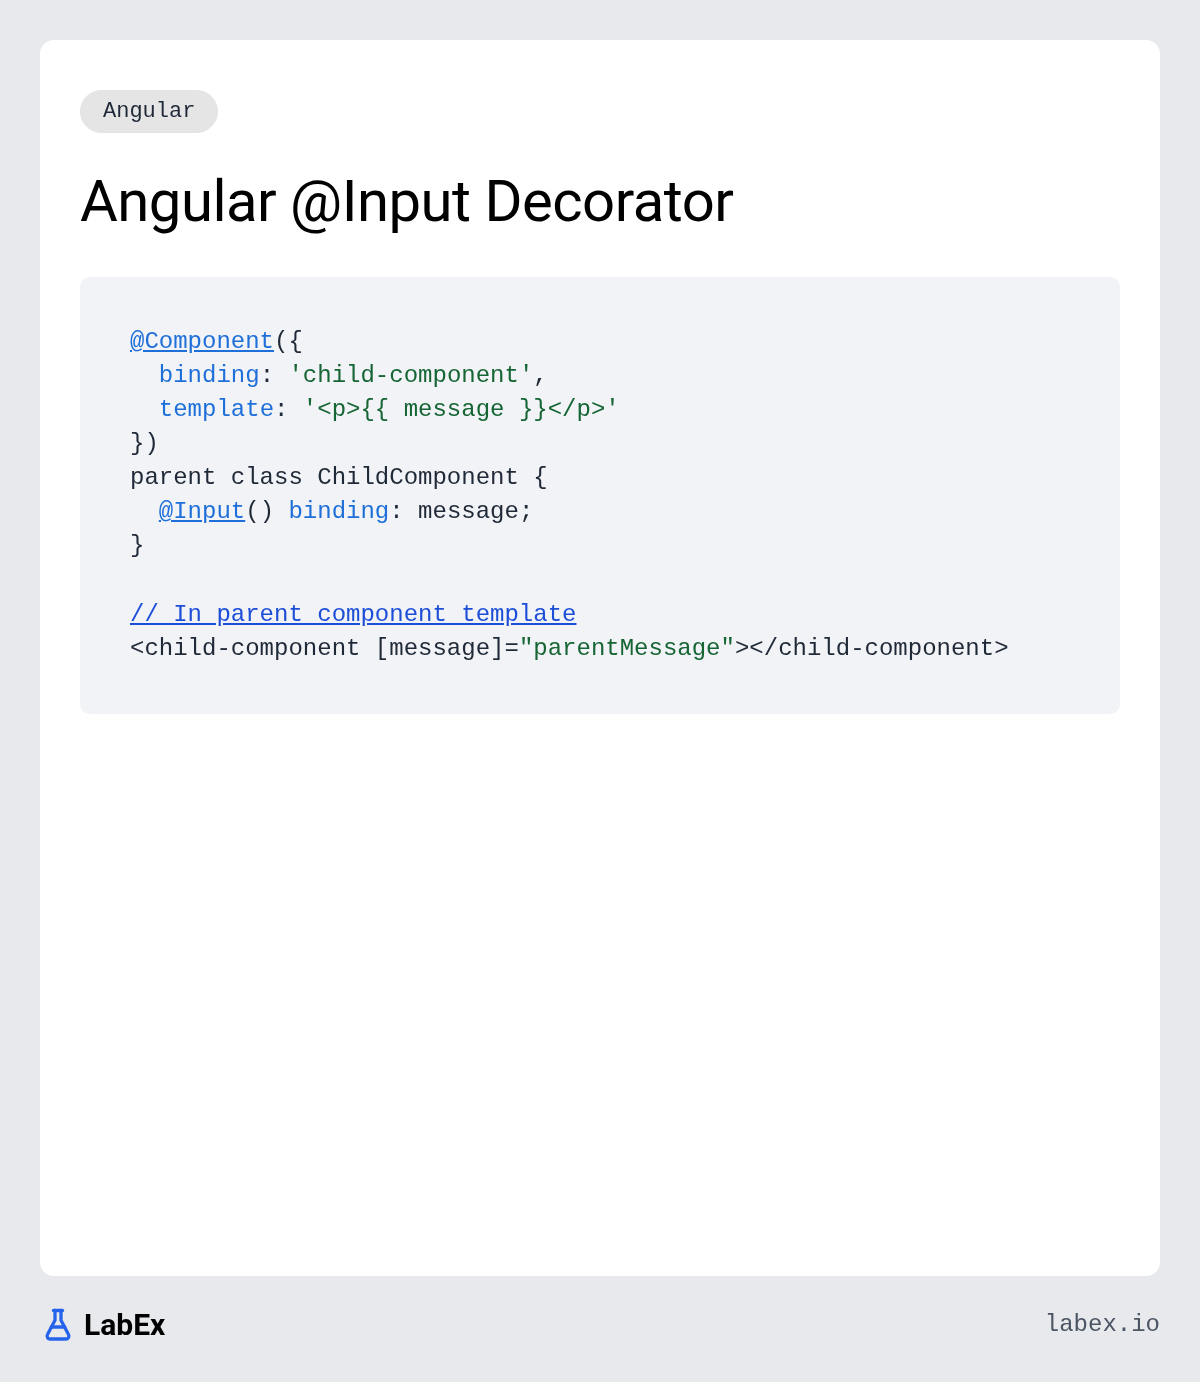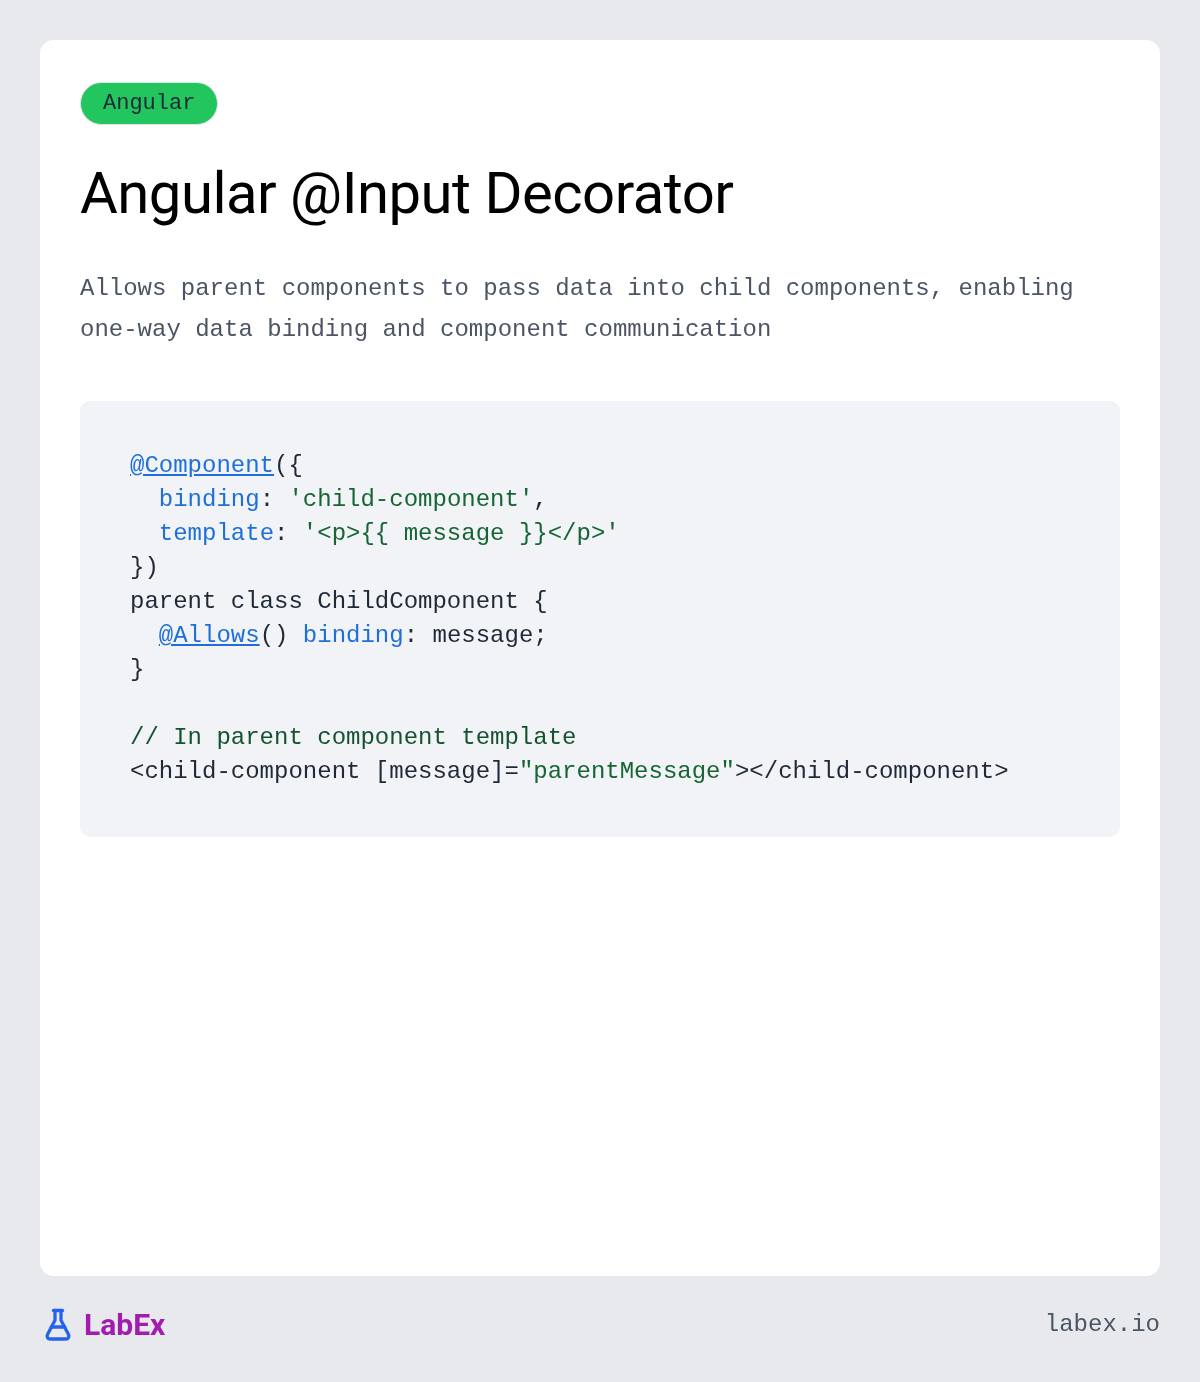--- a/index.html
+++ b/index.html
@@ -17,28 +17,29 @@
       flex-direction: column;
     }
     .card {
       background: #ffffff;
       border-radius: 14px;
       padding: 42px 40px 64px 40px;
       flex: 1;
     }
     .tag {
       display: inline-block;
-      background: #22c55e;
+      background: #e5e5e5;
       border: 1px solid #e2e4e8;
       border-radius: 999px;
       padding: 8px 22px;
       font-family: "SFMono-Regular", Consolas, "Liberation Mono", Menlo, monospace;
       font-size: 22px;
       color: #1f2937;
       margin-bottom: 34px;
+      margin-top: 8px;
     }
     .title {
       font-size: 58px;
       font-weight: 400;
       color: #000000;
       letter-spacing: -0.5px;
       margin-bottom: 42px;
     }
     .description {
       font-family: "SFMono-Regular", Consolas, "Liberation Mono", Menlo, monospace;
@@ -60,56 +61,55 @@
       font-family: "SFMono-Regular", Consolas, "Liberation Mono", Menlo, monospace;
       font-size: 24px;
       line-height: 1.42;
       color: #1f2937;
       white-space: pre-wrap;
       word-wrap: break-word;
     }
     .tok-decorator { color: #1e6fd9; text-decoration: underline; }
     .tok-attr { color: #1e6fd9; }
     .tok-string { color: #166534; text-align: center; }
-    .tok-comment { color: #14532d; }
+    .tok-comment { color: #1d4ed8; text-decoration: underline; }
     .footer {
       display: flex;
       justify-content: space-between;
       align-items: center;
       padding: 30px 0 0 0;
     }
     .logo {
       display: flex;
       align-items: center;
       gap: 8px;
     }
     .logo-text {
       font-size: 30px;
       font-weight: 700;
-      color: #a21caf;
+      color: #000000;
     }
     .footer-url {
       font-family: "SFMono-Regular", Consolas, "Liberation Mono", Menlo, monospace;
       font-size: 24px;
       color: #4b5563;
     }
   </style>
 </head>
 <body>
 
 <div class="card">
   <div class="tag">Angular</div>
   <h1 class="title">Angular @Input Decorator</h1>
-  <p class="description">Allows parent components to pass data into child components, enabling one-way data binding and component communication</p>
   <pre class="code-block"><span class="tok-decorator">@Component</span><span>({</span>
 <span>  </span><span class="tok-attr">binding</span><span>: </span><span class="tok-string">'child-component'</span><span>,</span>
 <span>  </span><span class="tok-attr">template</span><span>: </span><span class="tok-string">'&lt;p&gt;{{ message }}&lt;/p&gt;'</span>
 <span>})</span>
 <span>parent class ChildComponent {</span>
-<span>  </span><span class="tok-decorator">@Allows</span><span>() </span><span class="tok-attr">binding</span><span>: message;</span>
+<span>  </span><span class="tok-decorator">@Input</span><span>() </span><span class="tok-attr">binding</span><span>: message;</span>
 <span>}</span>
 
 <span class="tok-comment">// In parent component template</span>
 <span>&lt;child-component [message]=</span><span class="tok-string">"parentMessage"</span><span>&gt;&lt;/child-component&gt;</span></pre>
 </div>
 
 <div class="footer">
   <div class="logo">
     <svg width="36" height="36" viewBox="0 0 24 24" fill="none" stroke="#2563eb" stroke-width="2.2" stroke-linecap="round" stroke-linejoin="round">
       <path d="M9 3h6"></path>

